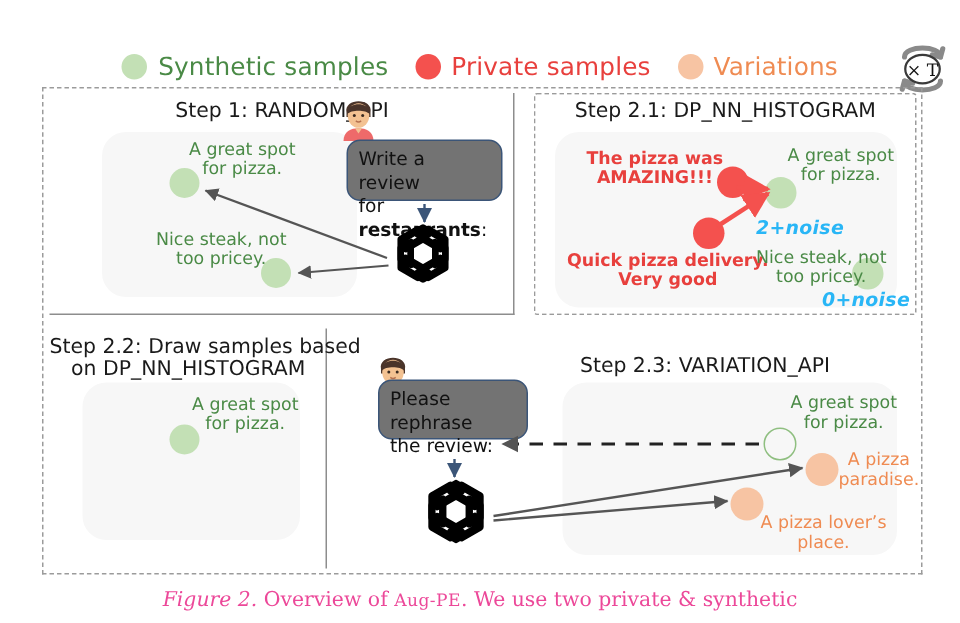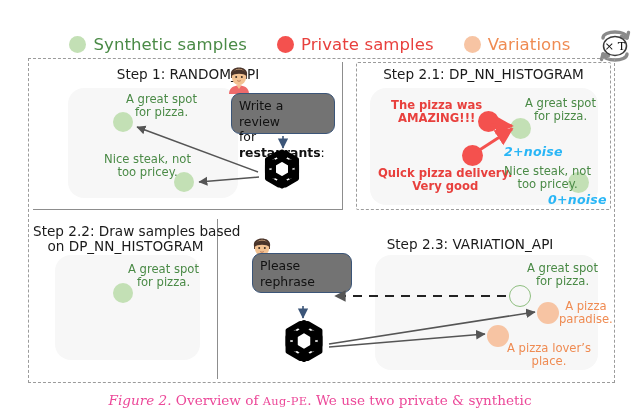--- a/index.html
+++ b/index.html
@@ -5,21 +5,21 @@
   html,body{margin:0;padding:0;}
   body{
     width:640px;height:415px;background:#ffffff;
     font-family:"DejaVu Sans","Liberation Sans",sans-serif;
     overflow:hidden;position:relative;
   }
   .fig{position:absolute;left:0;top:0;width:640px;height:415px;}
 
   
   .legend{position:absolute;left:0;top:30px;width:640px;height:28px;
-          display:flex;align-items:center;justify-content:center;gap:30px;}
+          display:flex;align-items:center;justify-content:center;gap:18px;}
   .leg-item{display:flex;align-items:center;gap:7px;}
   .leg-dot{width:17px;height:17px;border-radius:50%;display:block;}
   .leg-txt{font-size:16.5px;letter-spacing:.1px;white-space:nowrap;}
 
   
   .ticon{position:absolute;left:594px;top:25px;width:42px;height:42px;}
 
   
   .outer{position:absolute;left:28px;top:58px;width:587px;height:325px;
          border:1.6px dashed #9b9b9b;box-sizing:border-box;}
@@ -171,20 +171,21 @@
     <path d="M7.6 12 C9 6, 21 6, 22.4 12 L22.4 14 C20 11 10 11 7.6 14 Z" fill="#4a342a"></path>
     <circle cx="12.2" cy="15" r="1" fill="#3a2a20"></circle>
     <circle cx="17.8" cy="15" r="1" fill="#3a2a20"></circle>
     <path d="M13.2 18.6 q1.8 1.4 3.6 0" stroke="#b5714f" stroke-width=".9" fill="none"></path>
     <path d="M5 32 C5 25.5, 10 23.5, 15 23.5 C20 23.5 25 25.5 25 32 Z" fill="#ee6a6a"></path>
     <path d="M12.6 23.5 L15 27 L17.4 23.5 Z" fill="#f3c292"></path>
   </svg>
 
   <div class="bubble" style="left:252px;top:253px;width:100px;height:40px;">
     <div>Please rephrase</div>
+    <div>the review:</div>
   </div>
 
   <svg class="oai" style="left:278px;top:315px;width:52px;height:52px;" viewBox="0 0 100 100">
     <g fill="none" stroke="#000" stroke-width="9" stroke-linejoin="round" stroke-linecap="round">
       <path d="M50 14 L74 28 L74 44 L50 30 L26 44 L26 28 Z"></path>
       <path d="M81 30 L81 58 L67 66 L67 38 L43 24 L57 16 Z"></path>
       <path d="M81 70 L57 84 L43 76 L67 62 L67 34 L81 42 Z"></path>
       <path d="M50 86 L26 72 L26 56 L50 70 L74 56 L74 72 Z"></path>
       <path d="M19 70 L19 42 L33 34 L33 62 L57 76 L43 84 Z"></path>
       <path d="M19 30 L43 16 L57 24 L33 38 L33 66 L19 58 Z"></path>

